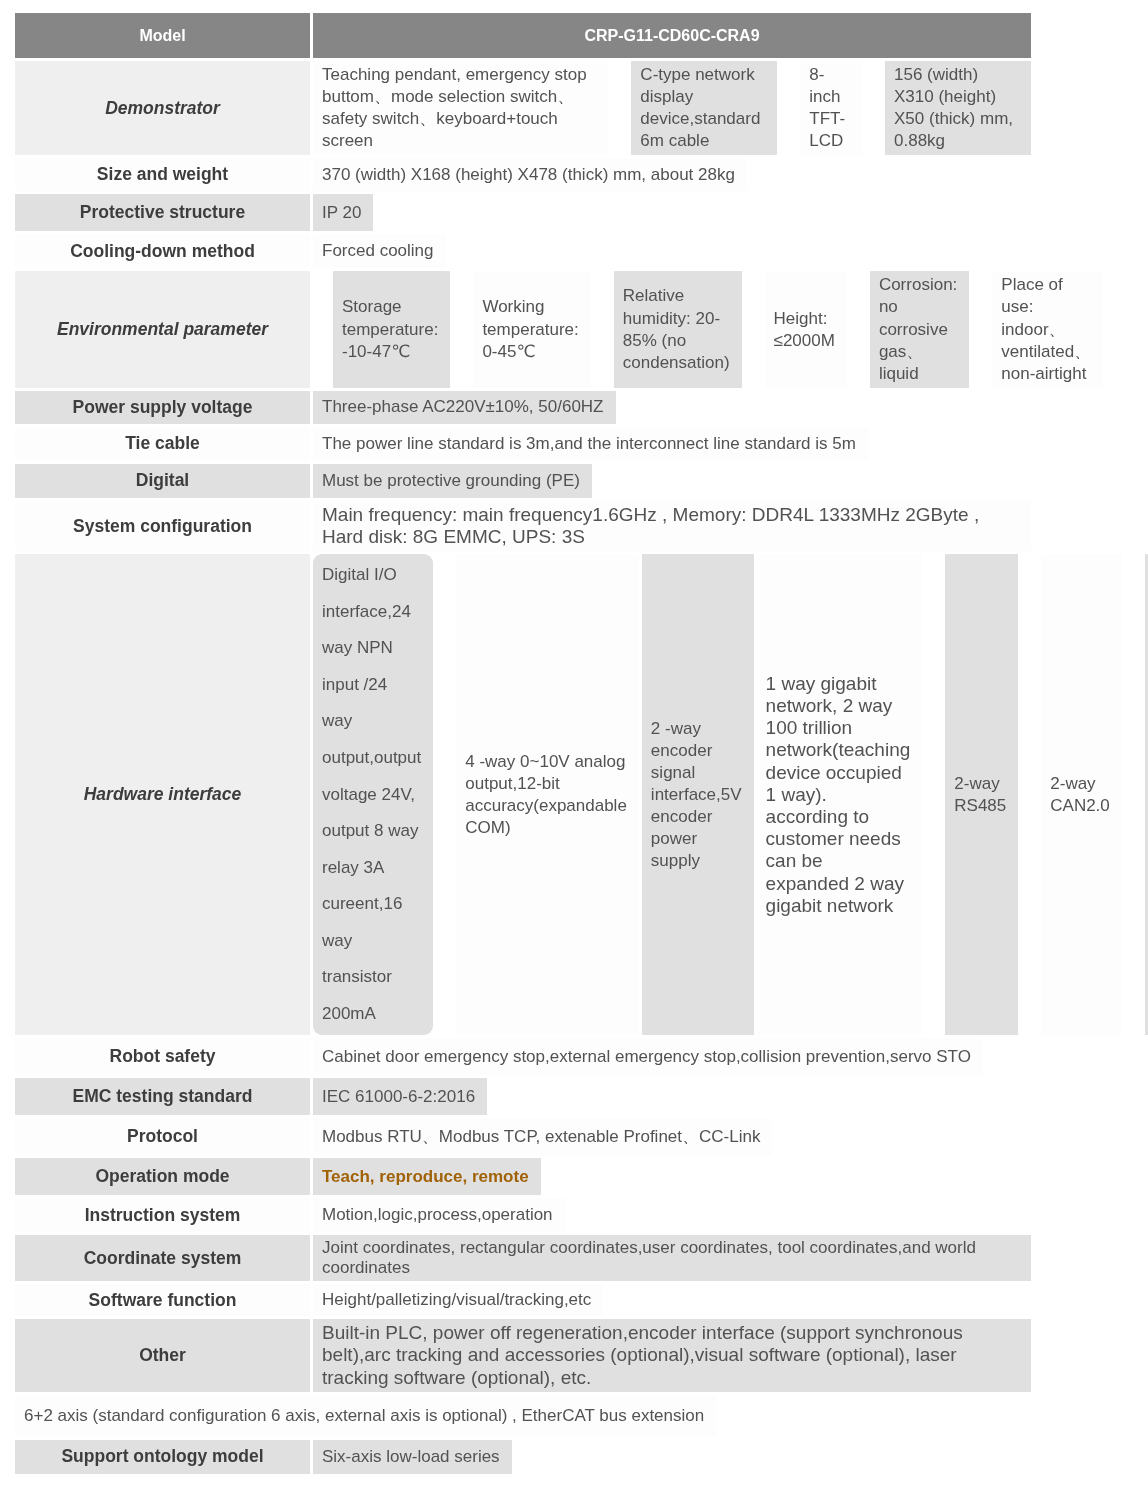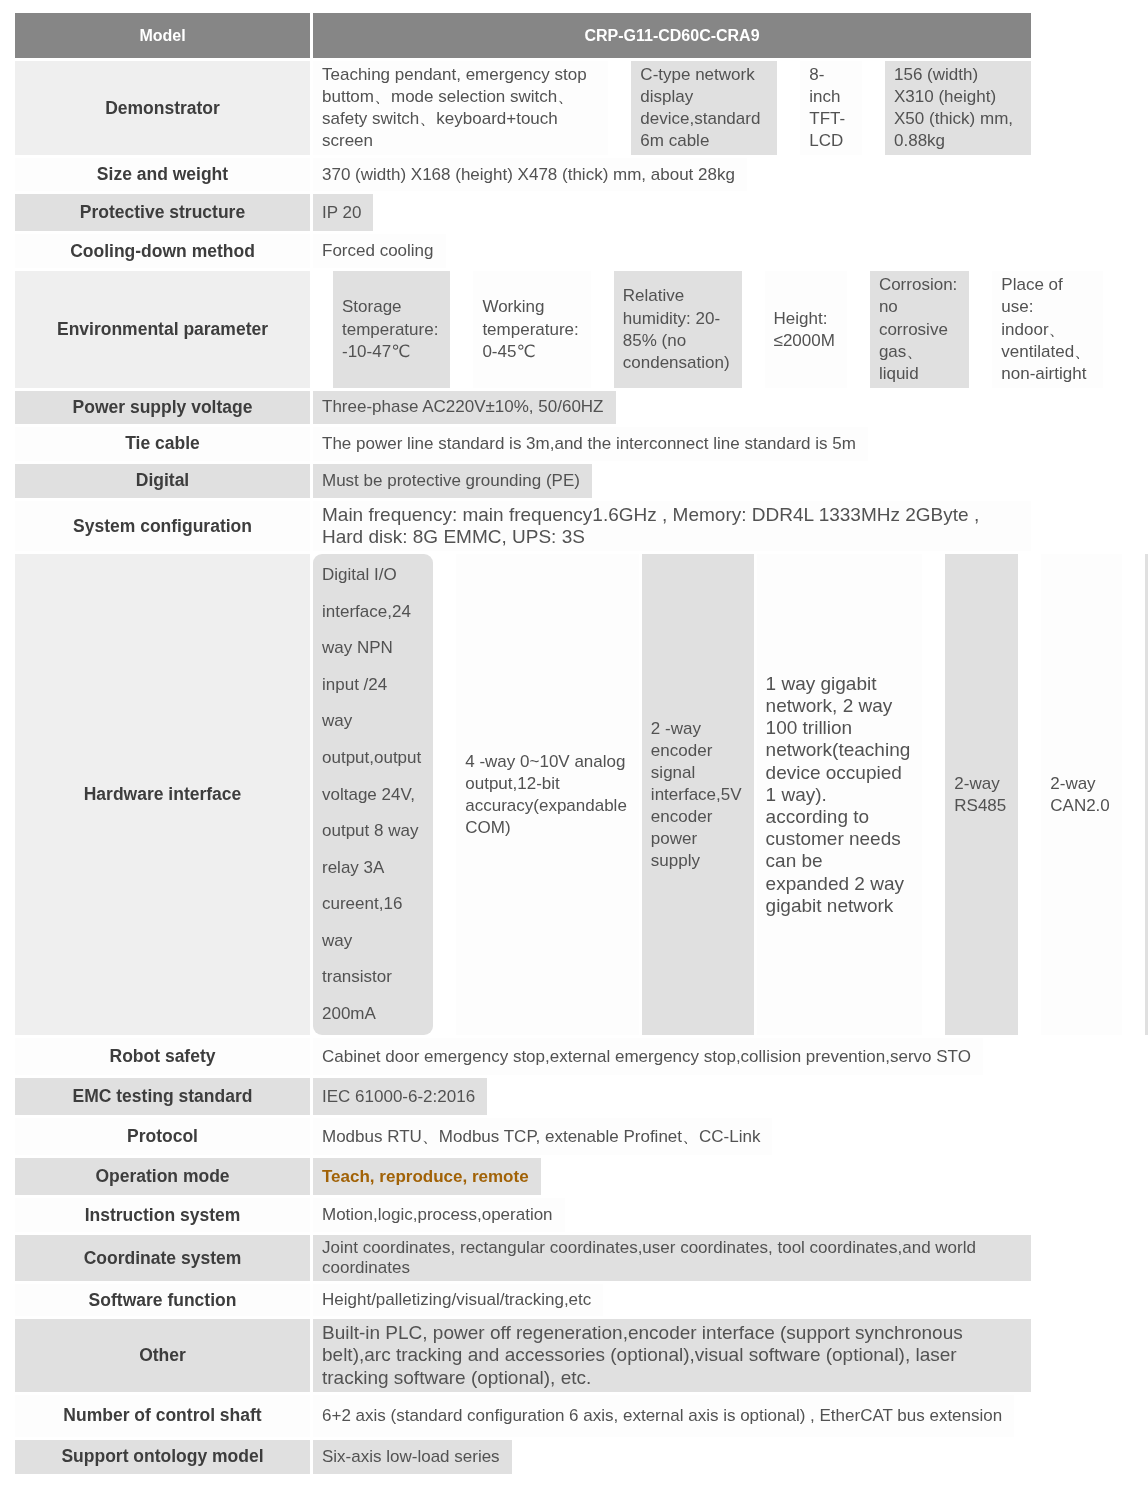--- a/index.html
+++ b/index.html
@@ -19,21 +19,21 @@
   .lab{width:295px;flex:0 0 295px;display:flex;align-items:center;justify-content:center;
        text-align:center;font-weight:bold;font-size:17.5px;color:#3d3d3d;padding:2px 6px;box-sizing:border-box;}
   .vals{flex:1;display:flex;flex-direction:row;gap:3px;}
   .val{display:flex;align-items:center;font-size:17px;color:#525252;line-height:1.3;
        padding:3px 12px 3px 9px;box-sizing:border-box;min-height:36px;}
   .val span{display:block;}
 
   
   .w{background:#fdfdfd;}
   .g{background:#e0e0e0;}
-  .m{background:#efefef;}
+  .m{background:#efefef;font-style:italic;}
 
   
   .h32{min-height:32px;} .h33{min-height:33px;} .h34{min-height:34px;}
   .h37{min-height:37px;} .h38{min-height:38px;margin-left:20px;} .h40{min-height:40px;}
   .h42{min-height:42px;} .h46{min-height:46px;} .h60{min-height:60px;} .h74{min-height:74px;border-radius:9px;}
   .lh-tight{line-height:1.17;}
   .fs-s{font-size:19px;}
   .lh-xl{line-height:2.15;}
   .bold{font-weight:bold;color:#a16207;}
 </style>
@@ -246,21 +246,20 @@
     <div class="grp">
       <div class="lab g">Other</div>
       <div class="vals">
           <div class="val g h60 fs-s lh-tight">
             <span>Built-in PLC, power off regeneration,encoder interface (support synchronous belt),arc tracking and accessories (optional),visual software (optional), laser tracking software (optional), etc.</span>
           </div>
         </div>
     </div>
 
     <div class="grp">
-      <div class="lab w">Number of control shaft</div>
       <div class="vals">
           <div class="val w h42 lh-tight">
             <span>6+2 axis (standard configuration 6 axis, external axis is optional) , EtherCAT bus extension</span>
           </div>
         </div>
     </div>
 
     <div class="grp">
       <div class="lab g">Support ontology model</div>
       <div class="vals">

